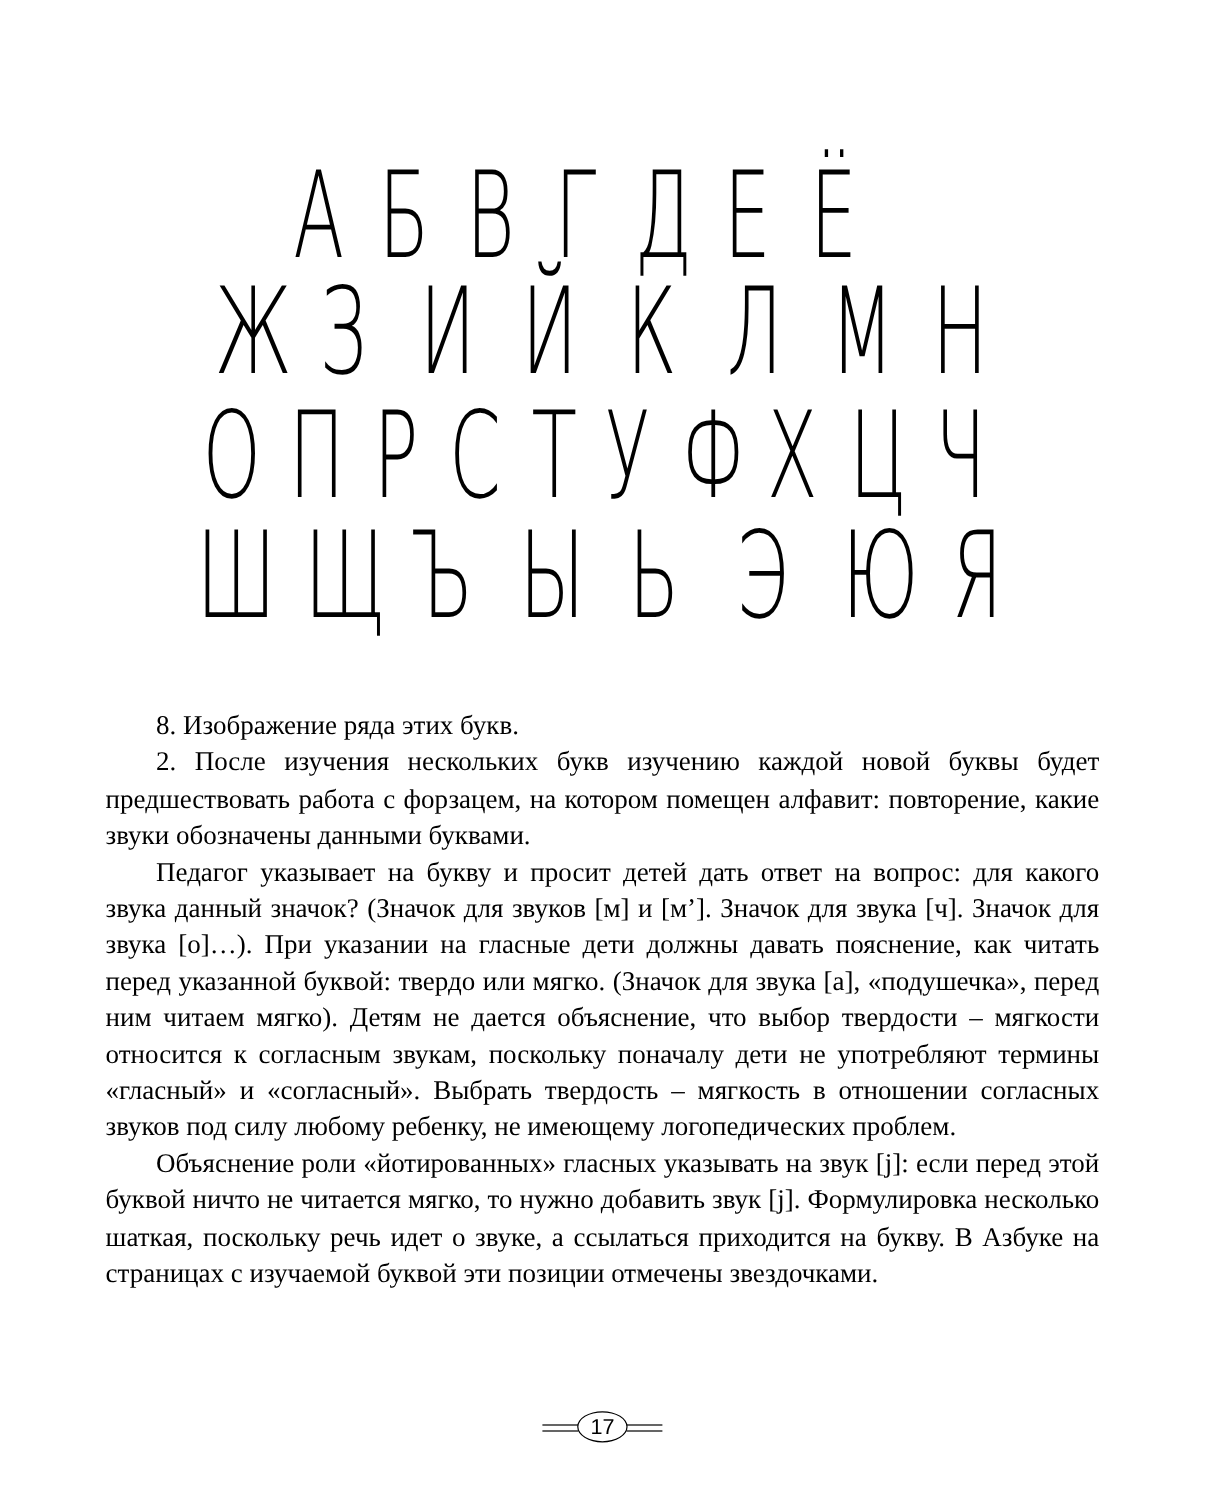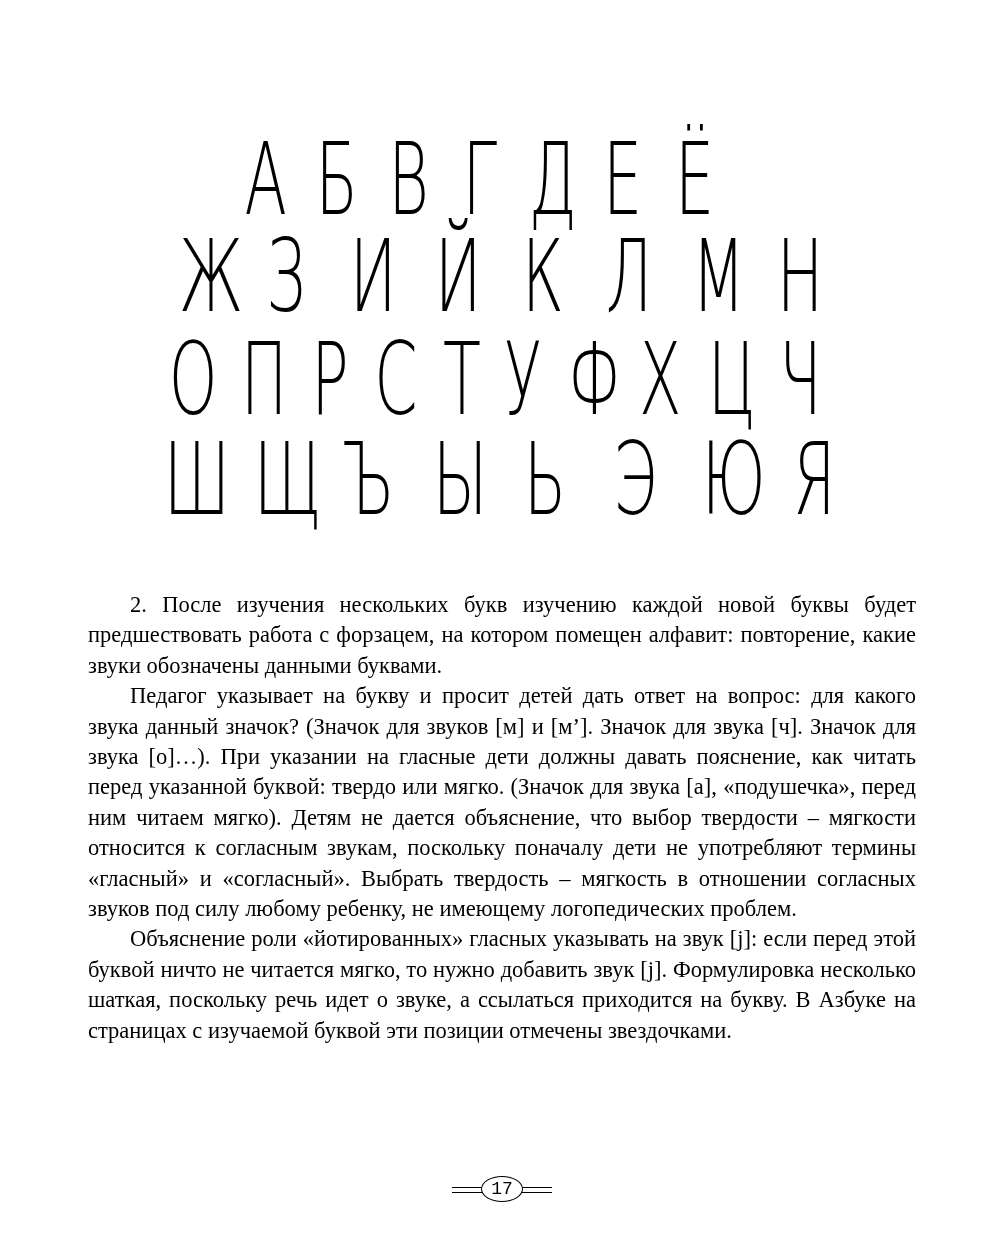--- a/index.html
+++ b/index.html
@@ -34,21 +34,21 @@
   .page-number-wrap {
     position: absolute; left: 452px; top: 1175px; width: 100px; height: 28px;
     display: flex; align-items: center; justify-content: center;
   }
   .rule { position: absolute; top: 12px; width: 30px; height: 4px; border-top: 1px solid #000; border-bottom: 1px solid #000; }
   .rule.left { left: 0; }
   .rule.right { right: 0; }
   .oval {
     width: 40px; height: 24px; border: 1.5px solid #000; border-radius: 50%;
     display: flex; align-items: center; justify-content: center;
-    font-family: Liberation Mono, monospace; font-size: 18px; background: #fff; z-index: 1;
+    font-family: Liberation Sans, sans-serif; font-size: 18px; background: #fff; z-index: 1;
   }
 </style>
 </head>
 <body>
 
 <div class="alphabet">
   <div class="alpha-row row1">
     <span class="alpha-letter">А</span>
     <span class="alpha-letter">Б</span>
     <span class="alpha-letter">В</span>
@@ -85,20 +85,21 @@
     <span class="alpha-letter">Ъ</span>
     <span class="alpha-letter">Ы</span>
     <span class="alpha-letter">Ь</span>
     <span class="alpha-letter">Э</span>
     <span class="alpha-letter">Ю</span>
     <span class="alpha-letter">Я</span>
   </div>
 </div>
 
 <div class="text-block">
+  <p>8. Изображение ряда этих букв.</p>
   <p>2. После изучения нескольких букв изучению каждой новой буквы будет предшествовать работа с форзацем, на котором помещен алфавит: повторение, какие звуки обозначены данными буквами.</p>
   <p>Педагог указывает на букву и просит детей дать ответ на вопрос: для какого звука данный значок? (Значок для звуков [м] и [м’]. Значок для звука [ч]. Значок для звука [о]…). При указании на гласные дети должны давать пояснение, как читать перед указанной буквой: твердо или мягко. (Значок для звука [а], «подушечка», перед ним читаем мягко). Детям не дается объяснение, что выбор твердости – мягкости относится к согласным звукам, поскольку поначалу дети не употребляют термины «гласный» и «согласный». Выбрать твердость – мягкость в отношении согласных звуков под силу любому ребенку, не имеющему логопедических проблем.</p>
   <p>Объяснение роли «йотированных» гласных указывать на звук [j]: если перед этой буквой ничто не читается мягко, то нужно добавить звук [j]. Формулировка несколько шаткая, поскольку речь идет о звуке, а ссылаться приходится на букву. В Азбуке на страницах с изучаемой буквой эти позиции отмечены звездочками.</p>
 </div>
 
 <div class="page-number-wrap">
   <span class="rule left"></span>
   <span class="oval">17</span>
   <span class="rule right"></span>
 </div>

